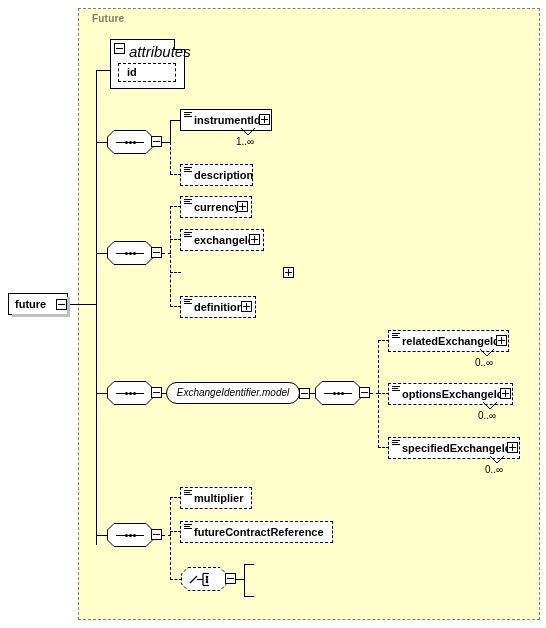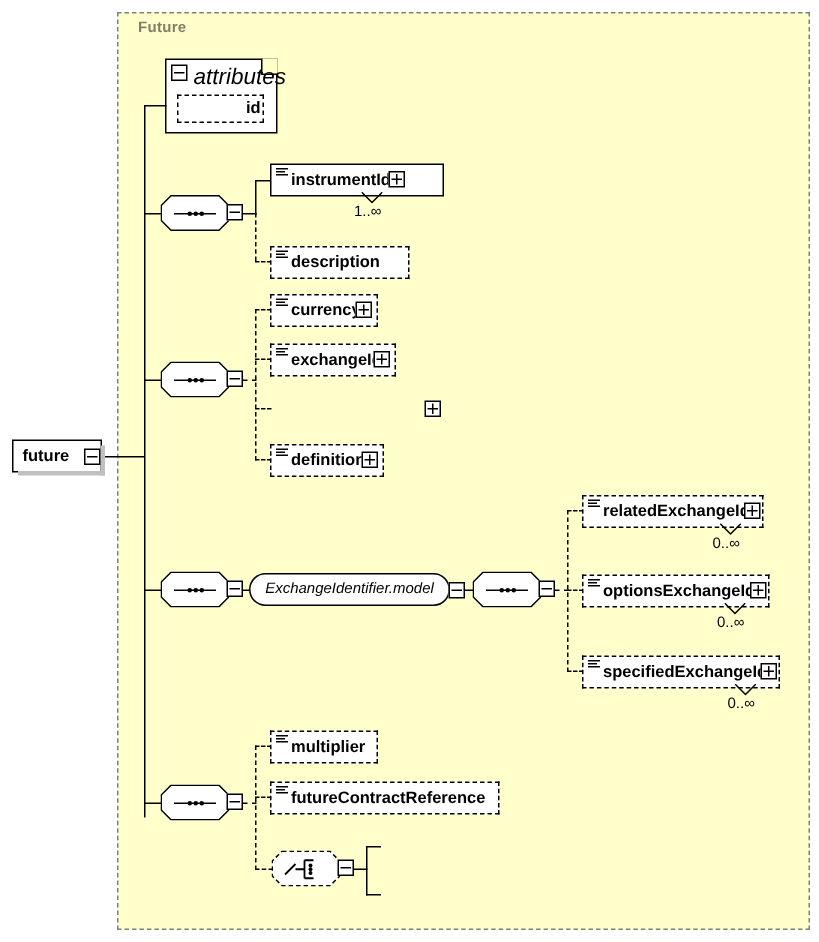--- a/index.html
+++ b/index.html
@@ -181,21 +181,21 @@
   <div class="ln v" style="left:96px;top:70px;height:475px;"></div>
 
   <div class="attr-box" style="left:110px;top:39px;width:75px;height:50px;"></div>
   <div class="attr-fold" style="left:174px;top:39px;width:11px;height:11px;"></div>
   <div class="expander" style="left:114px;top:43px;">
     <span class="bar-h"></span>
   </div>
   <div class="attr-title" style="left:129px;top:43px;">attributes</div>
 
   <div class="node dashed" style="left:118px;top:63px;width:58px;height:19px;">
-    <span class="lbl" style="padding-left:8px;margin-left:37px;">id</span>
+    <span class="lbl" style="padding-left:8px;">id</span>
   </div>
 
   <div class="ln h" style="left:96px;top:70px;width:15px;"></div>
 
   <div class="comp" style="left:107px;top:130px;">
     <div class="shadow"></div>
     <div class="oct" style="background:#fff;"></div>
     <svg class="octb" viewBox="0 0 46 24">
       <polygon points="7,0.5 39,0.5 45.5,7 45.5,17 39,23.5 7,23.5 0.5,17 0.5,7" fill="#fff" stroke="#000" stroke-width="1"></polygon>
     </svg>
@@ -213,38 +213,38 @@
   <div class="ln h" style="left:96px;top:142px;width:12px;"></div>
 
   <div class="ln h" style="left:162px;top:142px;width:9px;"></div>
 
   <div class="ln v" style="left:170px;top:120px;height:23px;"></div>
   <div class="ln h" style="left:170px;top:120px;width:11px;"></div>
 
   <div class="dln v" style="left:170px;top:142px;height:32px;"></div>
   <div class="dln h" style="left:170px;top:174px;width:11px;"></div>
 
-  <div class="node solid" style="left:180px;top:109px;width:116px;">
+  <div class="node solid" style="left:180px;top:109px;width:92px;">
     <span class="elem-glyph">
         <i></i>
         <i></i>
         <i></i>
       </span>
     <span class="lbl">instrumentId</span>
   </div>
   <div class="expander" style="left:259px;top:114px;">
       <span class="bar-h"></span>
       <span class="bar-v"></span>
     </div>
   <svg class="chev" style="left:241px;top:128px;width:14px;height:8px;" viewBox="0 0 14 8">
     <polyline points="0,0 7,7 14,0" fill="none" stroke="#000" stroke-width="1"></polyline>
   </svg>
   <div class="occ" style="left:236px;top:136px;">1..∞</div>
 
-  <div class="node dashed" style="left:180px;top:164px;width:93px;">
+  <div class="node dashed" style="left:180px;top:164px;width:73px;">
     <span class="elem-glyph">
         <i></i>
         <i></i>
         <i></i>
       </span>
     <span class="lbl">description</span>
   </div>
 
   <div class="comp" style="left:107px;top:241px;">
     <div class="shadow"></div>

